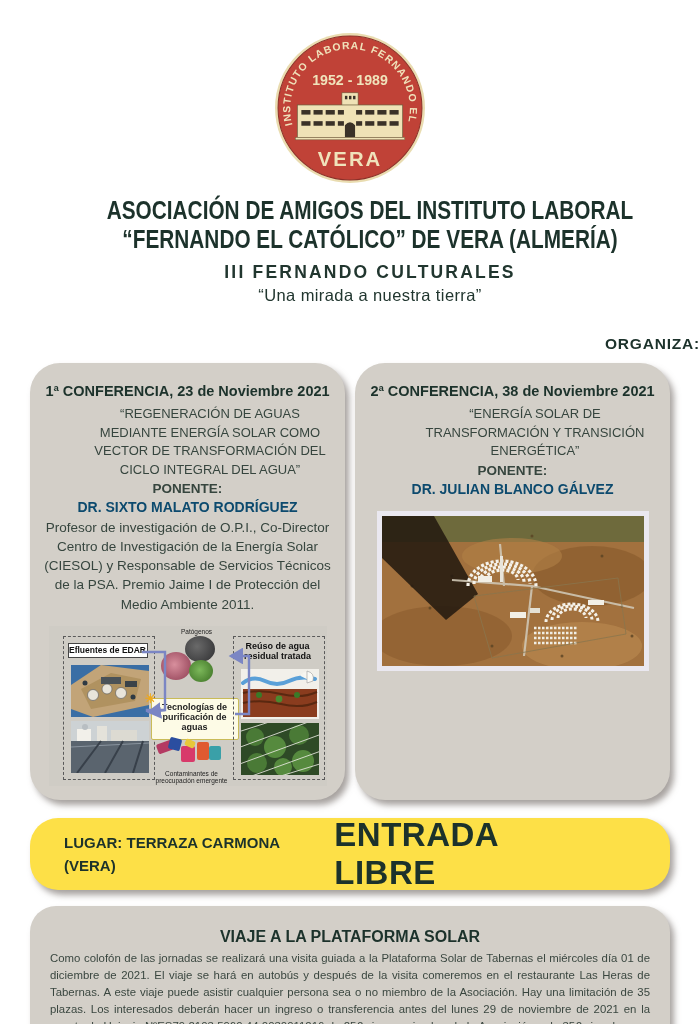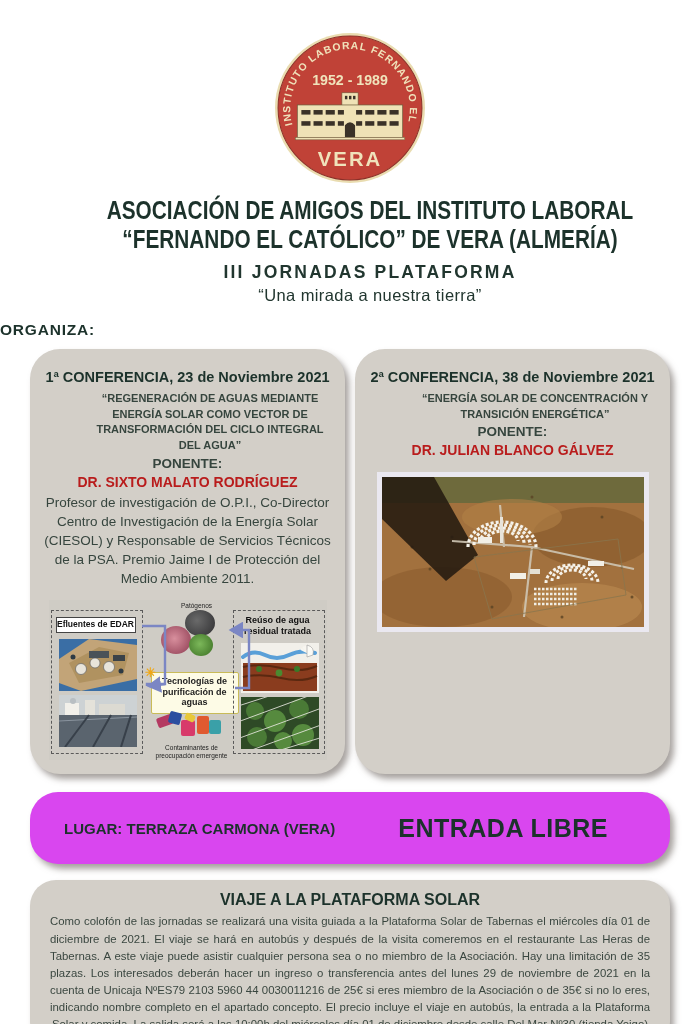--- a/index.html
+++ b/index.html
@@ -12,41 +12,41 @@
   .logo-wrap{display:flex;justify-content:center;margin-top:32px;}
   
   .title-block{text-align:center;margin-top:12px;margin-left:40px;}
   .title-line{
     display:block;font-size:26px;font-weight:800;line-height:1.1;
     color:#1c322b;transform:scaleX(0.8);transform-origin:50% 50%;
     letter-spacing:0px;white-space:nowrap;
   }
   .subtitle{margin-top:9px;font-size:17.5px;font-weight:700;letter-spacing:2.2px;color:#21362f;}
   .tagline{margin-top:3px;font-size:16.5px;font-weight:400;letter-spacing:0.4px;color:#21362f;}
-  .organiza{margin-top:16px;text-align:left;font-size:15.5px;font-weight:800;letter-spacing:0.8px;}
+  .organiza{margin-top:30px;text-align:right;font-size:15.5px;font-weight:800;letter-spacing:0.8px;}
   
   .cards{display:flex;gap:10px;margin:10px 30px 0 30px;}
   .card{
     flex:1;background:#d3cfc8;border-radius:30px;
     padding:20px 13px 14px 13px;
     box-shadow:4px 5px 6px rgba(95,85,80,0.55);
     min-height:375px;text-align:center;
   }
   .card-title{font-size:14.5px;font-weight:800;color:#1c322b;}
-  .card-topic{font-size:11px;line-height:1.42;color:#36453e;margin-top:6px;font-weight:700;margin-left:45px;}
+  .card-topic{font-size:13px;line-height:1.42;color:#36453e;margin-top:6px;font-weight:400;margin-left:45px;}
   .ponente{font-size:13.5px;color:#36453e;margin-top:2px;font-weight:700;}
-  .speaker{font-size:14px;font-weight:800;color:#b91c1c;margin-top:3px;}
+  .speaker{font-size:14px;font-weight:800;color:#0c4a6e;margin-top:3px;}
   .bio{font-size:13.5px;line-height:1.42;color:#36453e;margin-top:3px;font-weight:500;}
   
   .diagram{
     position:relative;width:278px;height:160px;margin:12px auto 0 auto;
     background:#cfccc5;font-family:"Liberation Sans",sans-serif;
   }
   .diag-box{position:absolute;border:1px dashed #5a5a5a;}
-  .diag-box.left{left:2px;top:10px;width:90px;height:142px;}
+  .diag-box.left{left:14px;top:10px;width:90px;height:142px;}
   .diag-box.right{right:2px;top:10px;width:90px;height:142px;}
   .diag-label{
     position:absolute;left:4px;top:6px;width:78px;background:#ffffff;
     border:1px solid #444;font-size:8.5px;font-weight:800;color:#111;
     padding:2px 0;line-height:1.1;
   }
   .diag-label2{
     position:absolute;left:3px;top:4px;width:82px;
     font-size:9px;font-weight:800;color:#111;line-height:1.15;
   }
@@ -80,33 +80,33 @@
   .c5{left:54px;top:8px;width:12px;height:14px;background:#3aa0a8;}
   .c6{left:30px;top:2px;width:10px;height:7px;background:#e8c83a;transform:rotate(25deg);}
   .diag-arrows{position:absolute;left:0;top:0;width:278px;height:160px;pointer-events:none;}
   
   .photo-frame{
     width:262px;margin:14px auto 0 auto;border:5px solid #eae8f0;
     background:#a2703d;line-height:0;
   }
   
   .info-bar{
-    margin:18px 30px 0 30px;height:72px;background:#d946ef;border-radius:28px;
+    margin:18px 30px 0 30px;height:72px;background:#fde047;border-radius:28px;
     box-shadow:4px 5px 6px rgba(95,85,80,0.55);
     display:flex;align-items:center;padding:0 34px;box-sizing:border-box;
   }
   .lugar-block{font-size:15px;font-weight:800;color:#1c322b;line-height:1.55;text-align:left;}
-  .entrada{margin:0 28px 0 auto;font-size:25px;font-weight:800;letter-spacing:0.5px;color:#1c322b;}
+  .entrada{margin:0 28px 0 auto;font-size:33px;font-weight:800;letter-spacing:0.5px;color:#1c322b;}
   
   .trip-box{
     margin:16px 30px 0 30px;background:#d3cfc8;border-radius:26px;
     box-shadow:4px 5px 6px rgba(95,85,80,0.55);
     padding:11px 20px 14px 20px;box-sizing:border-box;
   }
-  .trip-title{text-align:center;font-size:16px;font-weight:800;color:#1c322b;}
+  .trip-title{text-align:center;font-size:16px;font-weight:800;color:#1c322b;margin-top:11px;}
   .trip-body{
     margin-top:4px;font-size:11.4px;line-height:1.5;color:#39463f;font-weight:500;
     text-align:justify;text-align-last:center;
   }
 </style>
 </head>
 <body>
 
 <div class="logo-wrap">
   <svg width="152" height="152" viewBox="0 0 150 150">
@@ -147,21 +147,21 @@
       <path d="M 70 104 L 70 92 Q 75 86 80 92 L 80 104 Z" fill="#3a3228"></path>
       <rect x="21" y="104" width="108" height="2.4" fill="#efe2b6" stroke="#6a5a3a" stroke-width="0.5"></rect>
     </g>
     <text x="75" y="132" text-anchor="middle" font-family="Liberation Sans, sans-serif" font-size="20" font-weight="bold" letter-spacing="2" fill="#f0e3bb">VERA</text>
   </svg>
 </div>
 
 <div class="title-block">
   <span class="title-line">ASOCIACIÓN DE AMIGOS DEL INSTITUTO LABORAL</span>
   <span class="title-line">“FERNANDO EL CATÓLICO” DE VERA (ALMERÍA)</span>
-  <div class="subtitle">III JORNADAS PLATAFORMA</div>
+  <div class="subtitle">III FERNANDO CULTURALES</div>
   <div class="tagline">“Una mirada a nuestra tierra”</div>
 </div>
 <div class="organiza">ORGANIZA:</div>
 
 <div class="cards">
 
   <div class="card">
     <div class="card-title">1ª CONFERENCIA, 23 de Noviembre 2021</div>
     <div class="card-topic">“REGENERACIÓN DE AGUAS MEDIANTE ENERGÍA SOLAR COMO VECTOR DE TRANSFORMACIÓN DEL CICLO INTEGRAL DEL AGUA”</div>
     <div class="ponente">PONENTE:</div>
@@ -267,21 +267,21 @@
         </defs>
         <path d="M93 26 L116 26 L116 84 L98 84 L98 86" fill="none" stroke="#7b86c4" stroke-width="2.4"></path>
         <path d="M116 84 L100 86" fill="none" stroke="#7b86c4" stroke-width="2.4" marker-end="url(#ah)"></path>
         <path d="M186 88 L200 88 L200 30 L182 30" fill="none" stroke="#7b86c4" stroke-width="2.4" marker-end="url(#ah)"></path>
       </svg>
     </div>
   </div>
 
   <div class="card">
     <div class="card-title">2ª CONFERENCIA, 38 de Noviembre 2021</div>
-    <div class="card-topic">“ENERGÍA SOLAR DE CONCENTRACIÓN Y TRANSICIÓN ENERGÉTICA”</div>
+    <div class="card-topic">“ENERGÍA SOLAR DE TRANSFORMACIÓN Y TRANSICIÓN ENERGÉTICA”</div>
     <div class="ponente">PONENTE:</div>
     <div class="speaker">DR. JULIAN BLANCO GÁLVEZ</div>
 
     <div class="photo-frame">
       <svg width="262" height="150" viewBox="0 0 262 150">
         <rect width="262" height="150" fill="#a2713e"></rect>
         <rect y="0" width="262" height="26" fill="#6e6a3c"></rect>
         <ellipse cx="210" cy="60" rx="60" ry="30" fill="#8a5c2e" opacity="0.7"></ellipse>
         <ellipse cx="60" cy="120" rx="70" ry="30" fill="#8a5c2e" opacity="0.6"></ellipse>
         <ellipse cx="200" cy="130" rx="60" ry="24" fill="#b8884e" opacity="0.7"></ellipse>

